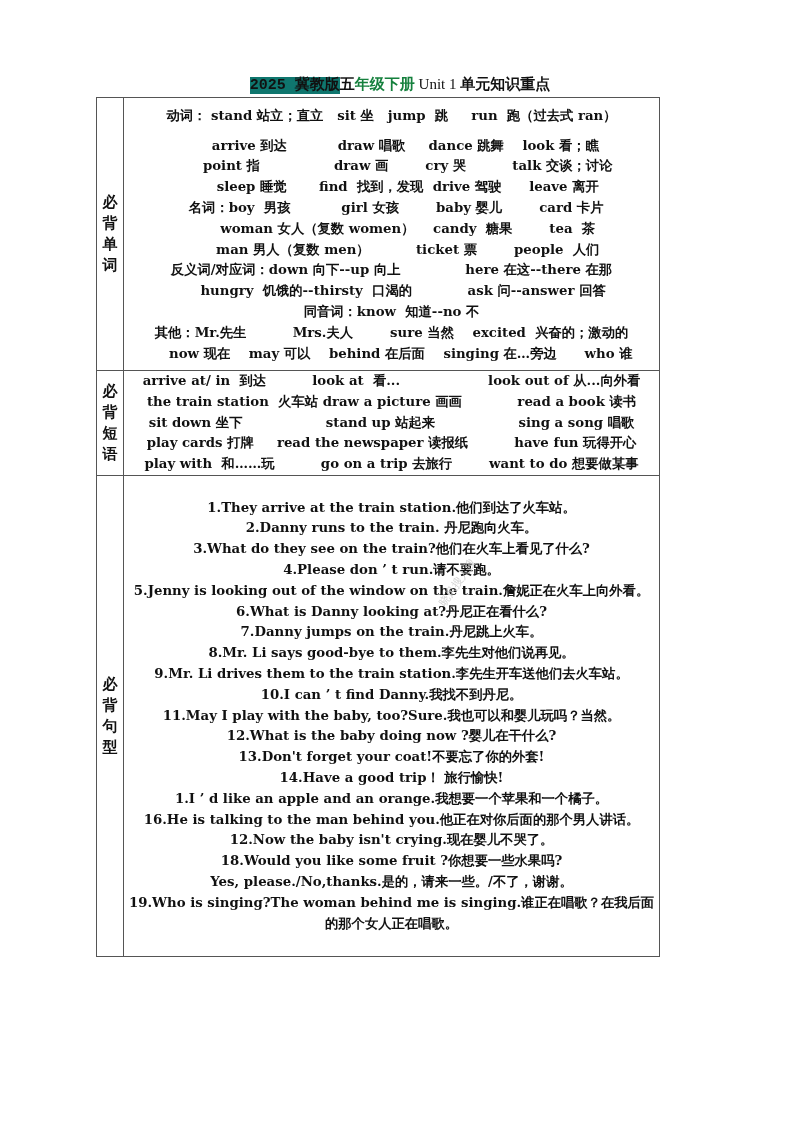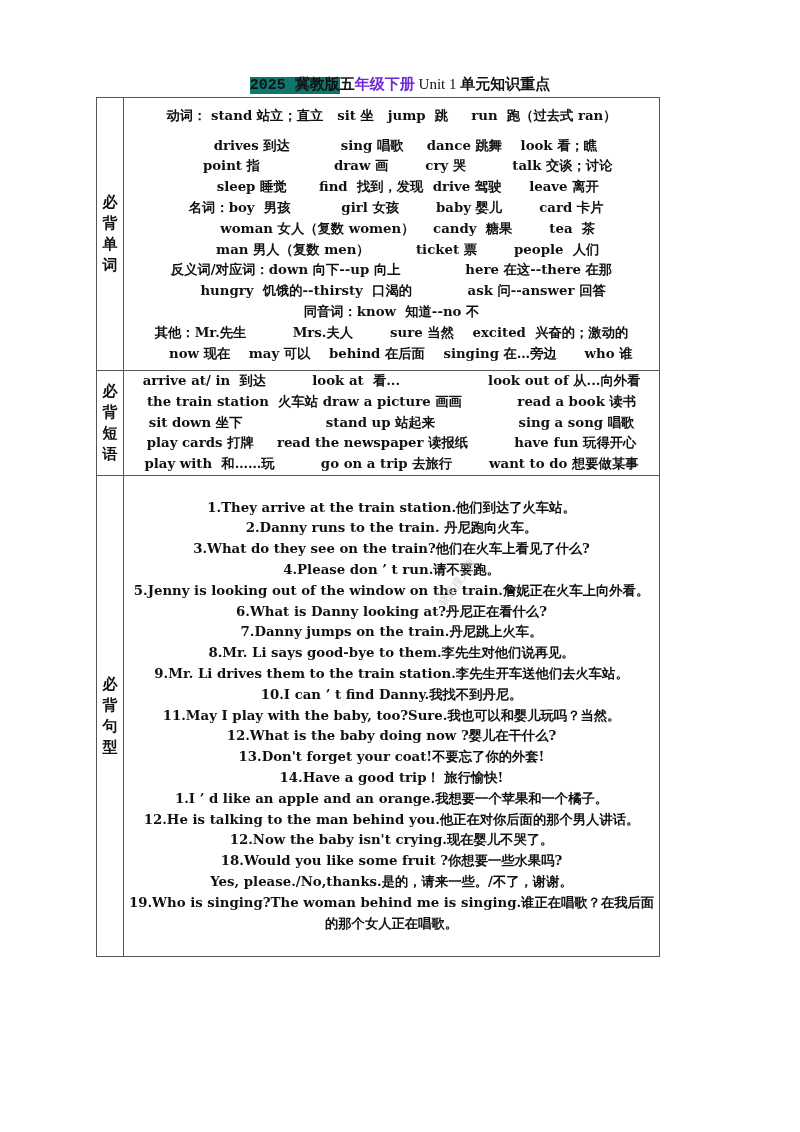--- a/index.html
+++ b/index.html
@@ -1,21 +1,21 @@
 <!DOCTYPE html>
 <html><head>
 <meta charset="utf-8">
 <style>
   html, body { margin: 0; padding: 0; background: #ffffff; }
   body { width: 800px; height: 1132px; position: relative; overflow: hidden;
          font-family: "DejaVu Serif", "Liberation Serif", serif; color: #111; }
   .title { position: absolute; left: 0; width: 800px; top: 75px; text-align: center;
            font-size: 15px; font-weight: bold; letter-spacing: 0px; }
   .title .hl { background: #0f766e; font-family: Liberation Mono, monospace; }
-  .title .blue { color: #6d28d9; }
+  .title .blue { color: #15803d; }
   .title .unit { font-weight: normal; font-family: "Liberation Serif", serif; font-size: 15px; text-align: center; }
   table.doc { position: absolute; left: 96px; top: 97px; width: 564px; border-collapse: collapse;
               border: 1.5px solid #555; table-layout: fixed; }
   table.doc td { border: 1.5px solid #555; vertical-align: middle; padding: 0; }
   td.label { width: 26px; text-align: center; font-size: 15px; font-weight: bold;
              line-height: 21px; font-family: "DejaVu Sans", sans-serif; }
   td.label span { display: block; }
   td.content { padding: 0 4px 0 5px; font-size: 13.3px; font-weight: bold; }
   .row { white-space: pre; height: 20.8px; line-height: 20.8px; overflow: hidden; text-align: center; }
   .vocab { padding-top: 8px; padding-bottom: 2px; }
@@ -37,21 +37,21 @@
   <tbody>
       <tr>
     <td class="label" style="height:272px;">
       <span>必</span>
       <span>背</span>
       <span>单</span>
       <span>词</span>
     </td>
     <td class="content vocab">
       <div class="row first">动词： stand 站立；直立   sit 坐   jump  跳     run  跑（过去式 ran）</div>
-      <div class="row">      drives 到达           sing 唱歌     dance 跳舞    look 看；瞧</div>
+      <div class="row">      arrive 到达           draw 唱歌     dance 跳舞    look 看；瞧</div>
       <div class="row">       point 指                draw 画        cry 哭          talk 交谈；讨论</div>
       <div class="row">       sleep 睡觉       find  找到，发现  drive 驾驶      leave 离开</div>
       <div class="row">  名词：boy  男孩           girl 女孩        baby 婴儿        card 卡片</div>
       <div class="row">       woman 女人（复数 women）    candy  糖果        tea  茶</div>
       <div class="row">       man 男人（复数 men）          ticket 票        people  人们</div>
       <div class="row">反义词/对应词：down 向下--up 向上              here 在这--there 在那</div>
       <div class="row">     hungry  饥饿的--thirsty  口渴的            ask 问--answer 回答</div>
       <div class="row">同音词：know  知道--no 不</div>
       <div class="row">其他：Mr.先生          Mrs.夫人        sure 当然    excited  兴奋的；激动的</div>
       <div class="row">    now 现在    may 可以    behind 在后面    singing 在…旁边      who 谁</div>
@@ -88,21 +88,21 @@
       <div class="row">6.What is Danny looking at?丹尼正在看什么?</div>
       <div class="row">7.Danny jumps on the train.丹尼跳上火车。</div>
       <div class="row">8.Mr. Li says good-bye to them.李先生对他们说再见。</div>
       <div class="row">9.Mr. Li drives them to the train station.李先生开车送他们去火车站。</div>
       <div class="row">10.I can ’ t find Danny.我找不到丹尼。</div>
       <div class="row">11.May I play with the baby, too?Sure.我也可以和婴儿玩吗？当然。</div>
       <div class="row">12.What is the baby doing now ?婴儿在干什么?</div>
       <div class="row">13.Don't forget your coat!不要忘了你的外套!</div>
       <div class="row">14.Have a good trip！ 旅行愉快!</div>
       <div class="row">1.I ’ d like an apple and an orange.我想要一个苹果和一个橘子。</div>
-      <div class="row">12.He is talking to the man behind you.他正在对你后面的那个男人讲话。</div>
+      <div class="row">16.He is talking to the man behind you.他正在对你后面的那个男人讲话。</div>
       <div class="row">12.Now the baby isn't crying.现在婴儿不哭了。</div>
       <div class="row">18.Would you like some fruit ?你想要一些水果吗?</div>
       <div class="row"> Yes, please./No,thanks.是的，请来一些。/不了，谢谢。</div>
       <div class="row">19.Who is singing?The woman behind me is singing.谁正在唱歌？在我后面的那个女人正在唱歌。</div>
     </td>
   </tr>
 </tbody>
   </table>
 
 <div class="watermark">晓风搜人搜</div>

